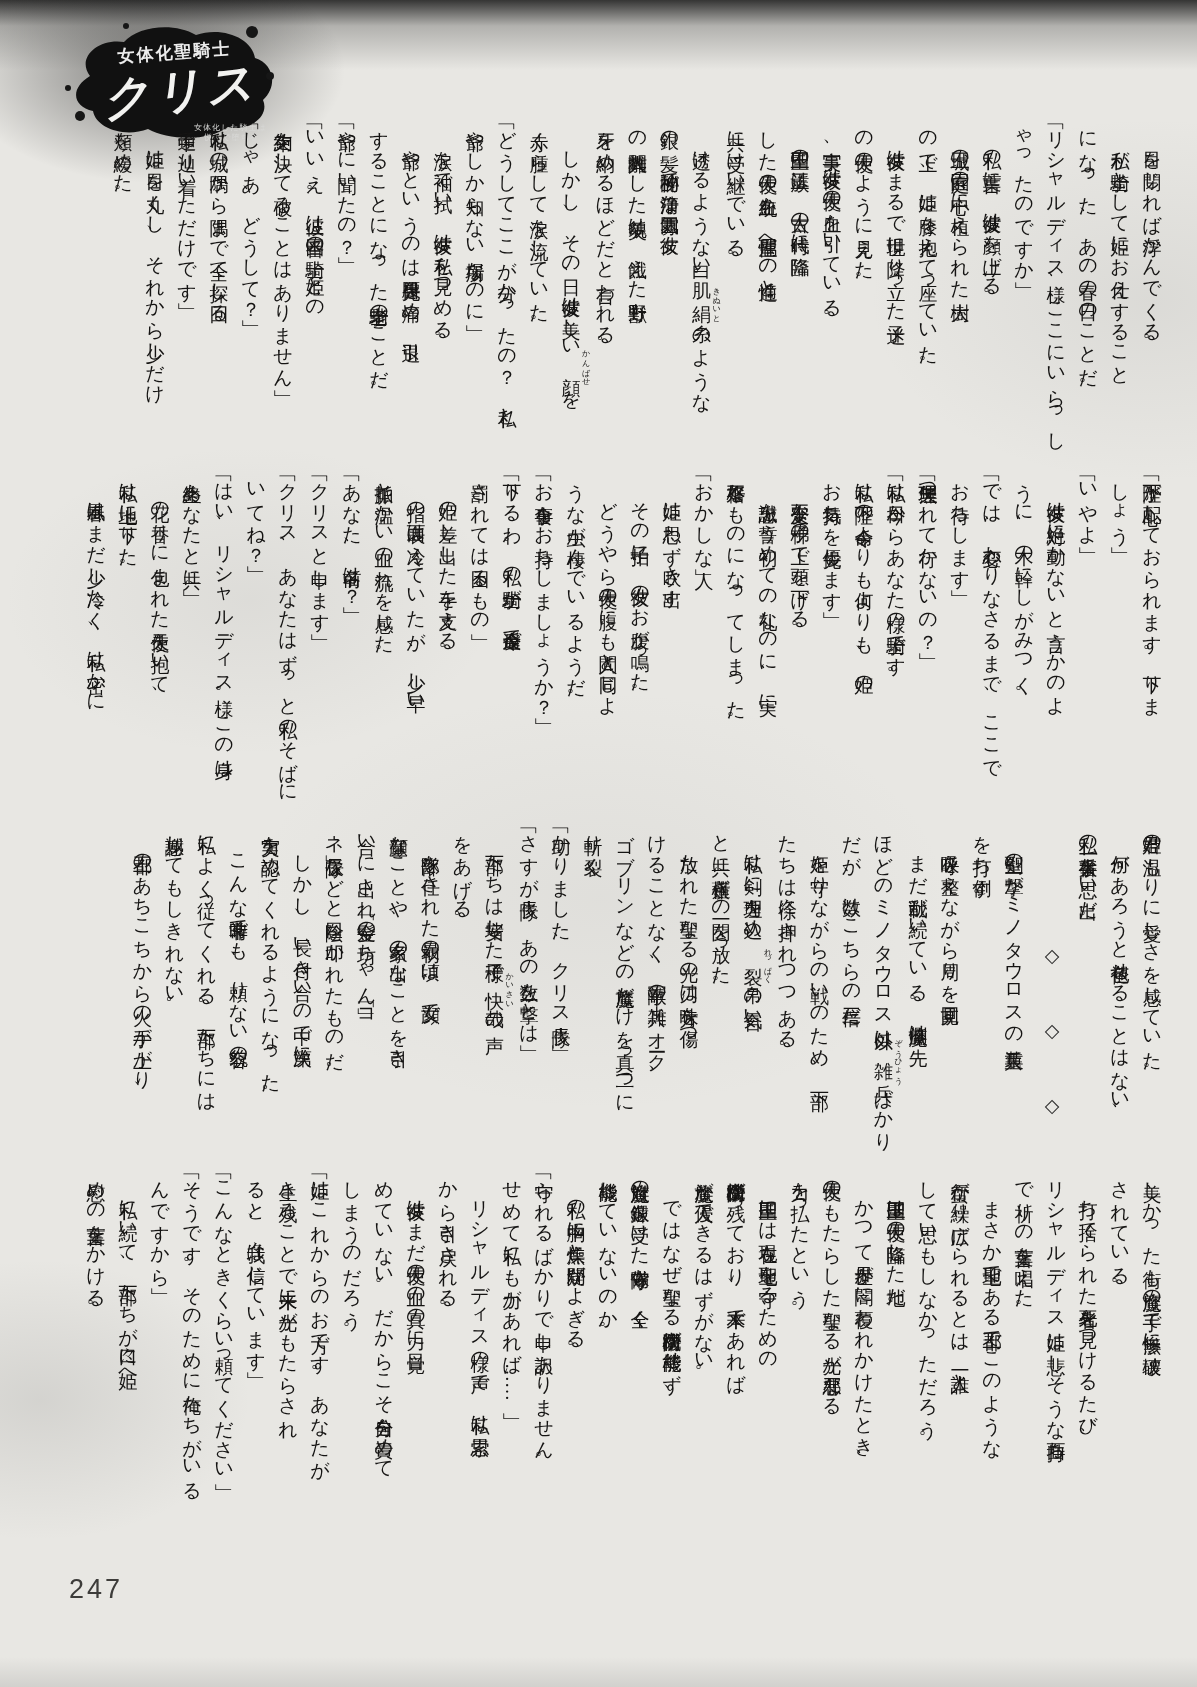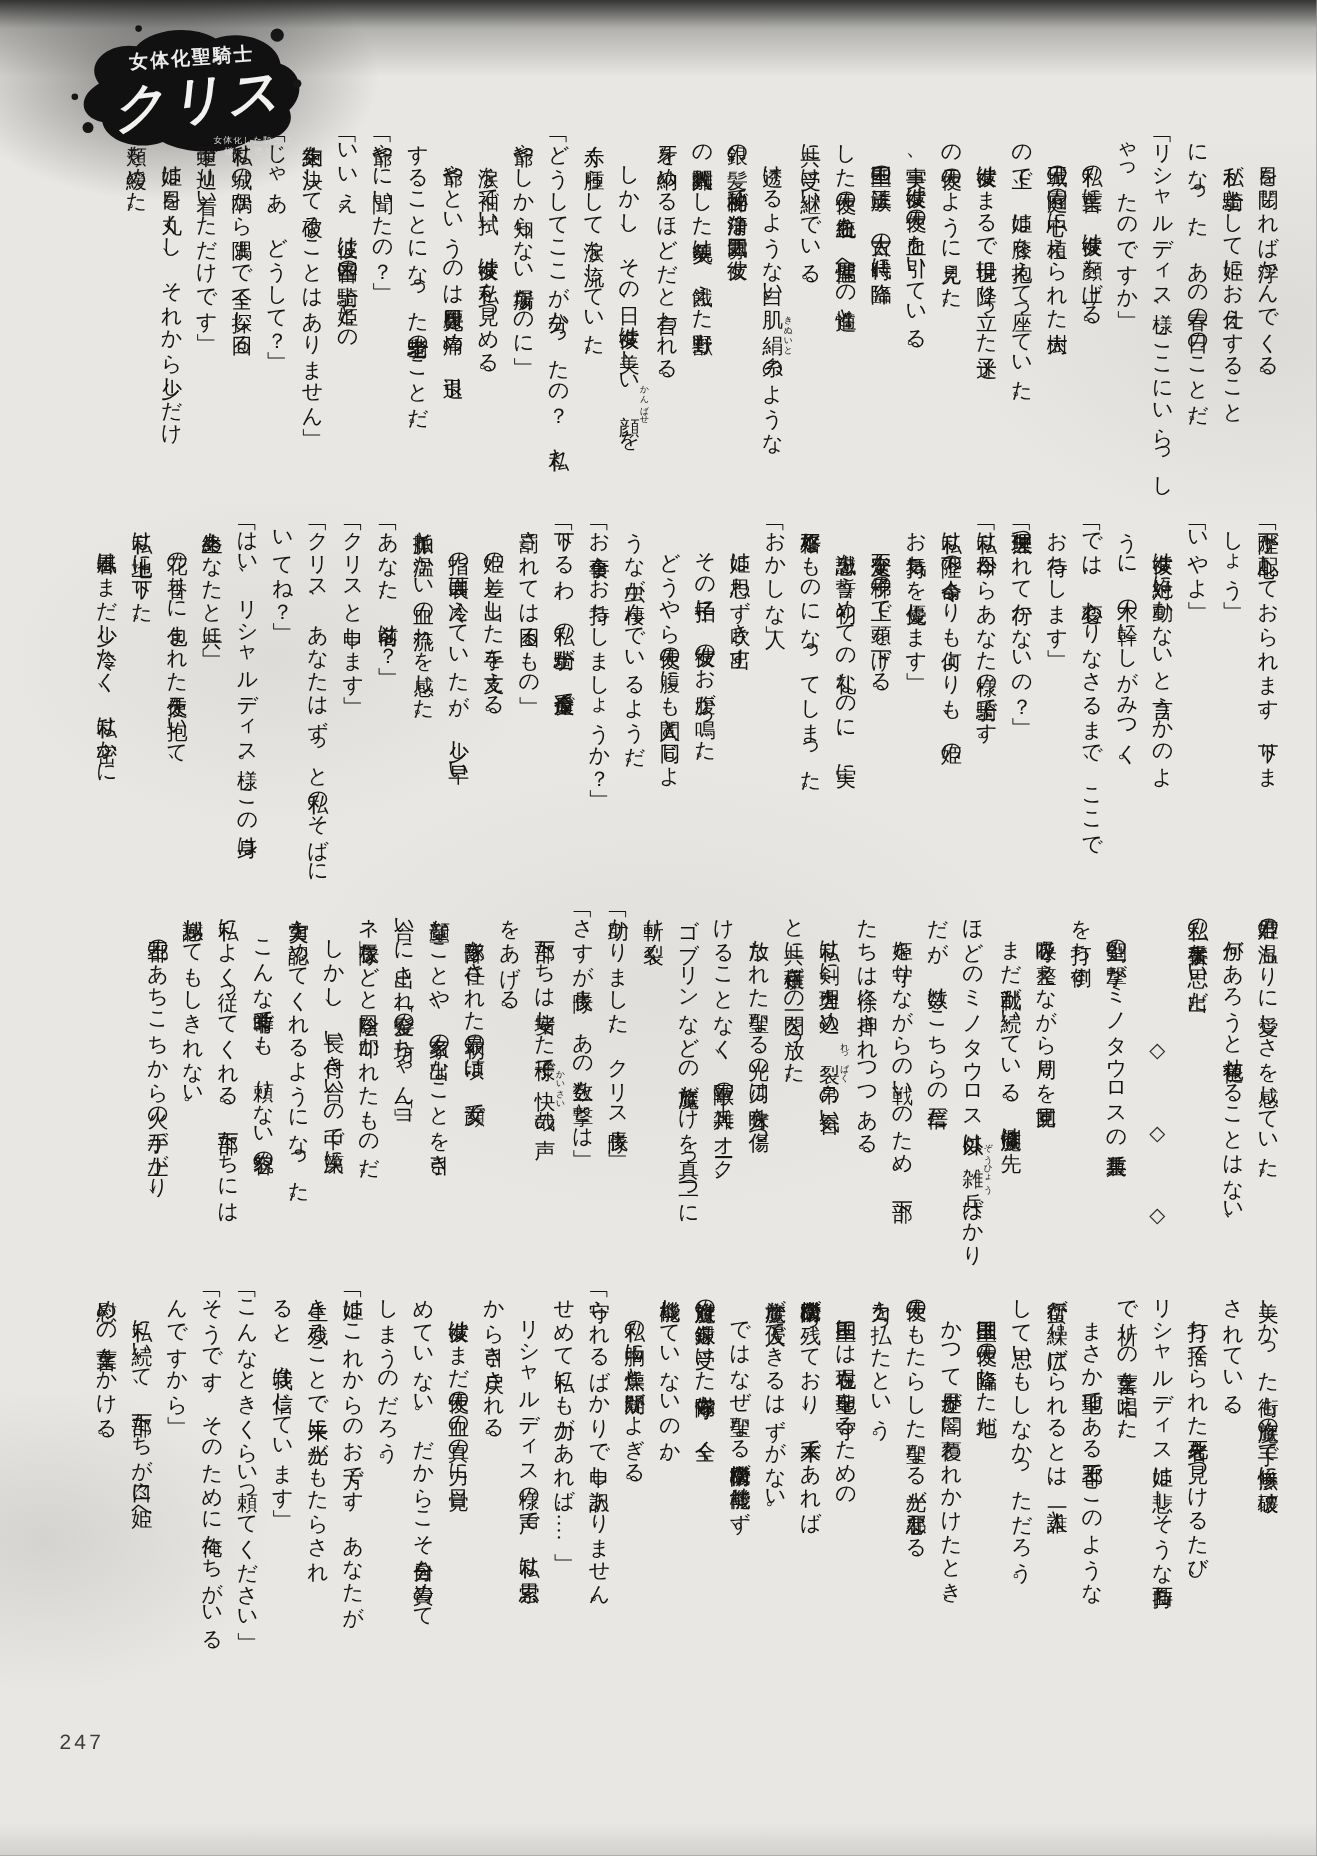--- a/index.html
+++ b/index.html
@@ -30,23 +30,23 @@
   }
   .b1{top:118px;}
   .b2{top:470px;}
   .b3{top:822px;}
   .b4{top:1168px;}
   .col{text-indent:0;}
   .col.indent{text-indent:19px;}
   .col.deco{text-indent:122px;letter-spacing:17px;color:#2a2a2a;margin-block-start:5px;margin-block-end:5px;}
   ruby rt{font-size:8px;font-weight:400;letter-spacing:0;}
   .page-number{
-    position:absolute;left:54px;top:1574px;
+    position:absolute;left:69px;top:1574px;
     font-family:"Liberation Sans","DejaVu Sans",sans-serif;
-    font-size:19px;color:#3d3c3a;letter-spacing:3px;
+    font-size:27px;color:#3d3c3a;letter-spacing:3px;
   }
 </style>
 </head>
 <body>
 
 <div class="page">
 
   <svg class="logo" viewBox="0 0 232 132" aria-hidden="true">
     <g>
       <path class="blob" d="M34,58 C20,40 42,20 68,24 C82,8 118,4 140,17 C166,8 196,20 199,40 C218,46 222,68 207,82 C214,98 194,114 172,109 C152,124 112,122 92,111 C68,120 40,110 37,93 C16,88 14,70 34,58 Z"></path>

